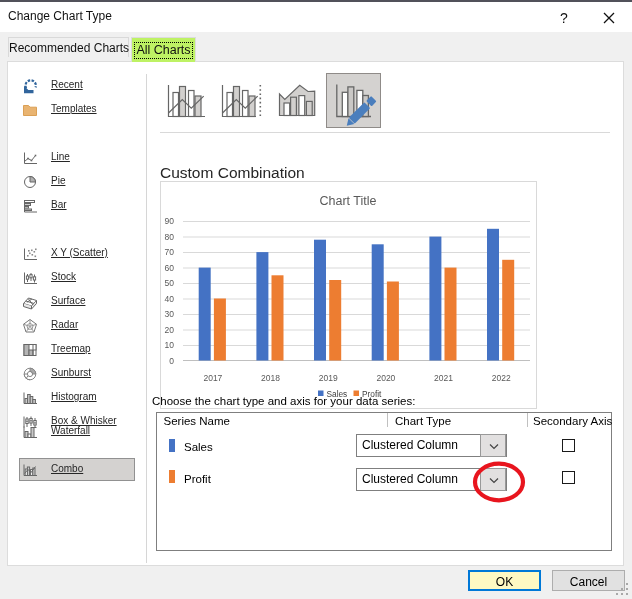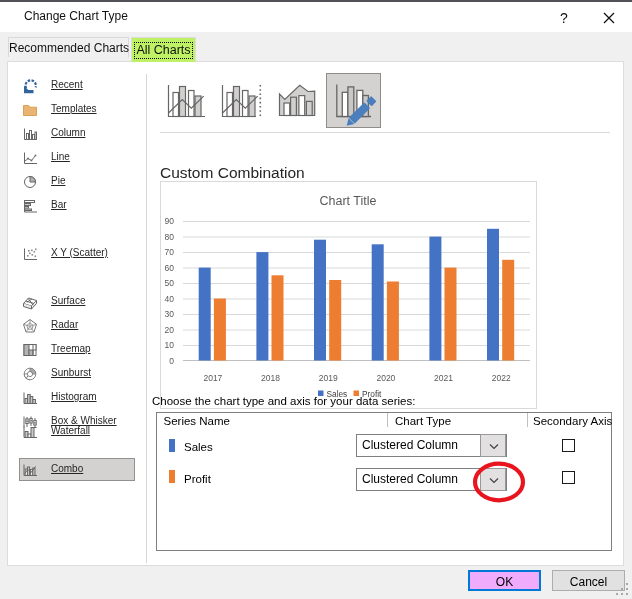--- a/index.html
+++ b/index.html
@@ -1,20 +1,20 @@
 <!DOCTYPE html>
 <html><head>
 <meta charset="utf-8">
 <style>
   html,body{margin:0;padding:0;}
   body{font-family:"Liberation Sans",sans-serif;}
   #dlg{position:relative;width:632px;height:599px;background:#f0f0f0;overflow:hidden;}
   #topborder{position:absolute;left:0;top:0;width:632px;height:2px;background:#51515a;}
   #titlebar{position:absolute;left:0;top:2px;width:632px;height:30px;background:#ffffff;}
-  #title{position:absolute;left:8px;top:7px;font-size:12px;color:#111;margin-left:16px;}
+  #title{position:absolute;left:8px;top:7px;font-size:12px;color:#111;}
   #helpbtn{position:absolute;left:549px;top:2px;width:30px;height:28px;text-align:center;font-size:14px;color:#111;line-height:28px;}
   #closebtn{position:absolute;left:593px;top:2px;width:32px;height:28px;text-align:center;line-height:28px;}
   .tab{position:absolute;font-size:11.5px;color:#111;}
   #tab1{left:8px;top:37px;width:119px;height:19px;line-height:20.5px;font-size:12px;white-space:nowrap;background:#f0f0f0;border:1px solid #d9d9d9;border-bottom:none;text-align:left;line-height:20px;}
   #tab2{left:131px;top:37px;width:63px;height:24px;background:#bef264;border:1px solid #dcdcdc;border-bottom:none;text-align:center;line-height:25px;font-size:12.5px;z-index:5;}
   #tab2focus{position:absolute;left:2px;top:4px;width:57px;height:15px;border:1px dotted #000;}
   #pane{position:absolute;left:7px;top:61px;width:615px;height:503px;background:#ffffff;border:1px solid #dcdcdc;}
   #vsep{position:absolute;left:146px;top:74px;width:1px;height:489px;background:#d6d6d6;}
   
   .sbitem{position:absolute;left:19px;width:116px;height:24px;}
@@ -31,21 +31,21 @@
   .th{position:absolute;top:1.5px;white-space:nowrap;}
   .vsep2{position:absolute;top:0px;width:1px;height:14px;background:#c0c0c0;}
   .swatch{position:absolute;width:6px;height:13px;}
   .rowlbl{position:absolute;font-size:11.5px;}
   .combo{position:absolute;left:199px;width:151px;height:23px;}
   .combo .field{position:absolute;left:0;top:0;width:149px;height:21px;background:#fff;border:1px solid #7f7f7f;}
   .combo .ftext{position:absolute;left:6px;top:4px;font-size:12px;white-space:nowrap;}
   .combo .btn{position:absolute;left:124px;top:0;width:26px;height:23px;background:#e2e0e0;border:1px solid #999;box-sizing:border-box;}
   .cbx{position:absolute;left:405px;width:11px;height:11px;background:#fff;border:1px solid #1a1a1a;}
   
-  #okbtn{position:absolute;left:468px;top:570px;width:73px;height:21px;background:#f0abfc;border:2px solid #0078d7;box-sizing:border-box;text-align:center;font-size:12px;line-height:21px;color:#000;}
+  #okbtn{position:absolute;left:468px;top:570px;width:73px;height:21px;background:#fef9c3;border:2px solid #0078d7;box-sizing:border-box;text-align:center;font-size:12px;line-height:21px;color:#000;}
   #cancelbtn{position:absolute;left:552px;top:570px;width:73px;height:21px;background:#e1e1e1;border:1px solid #adadad;box-sizing:border-box;text-align:center;font-size:12px;line-height:22px;color:#000;}
 </style>
 </head>
 <body>
 <div id="dlg">
   <div id="topborder"></div>
   <div id="titlebar">
     <span id="title">Change Chart Type</span>
     <span id="helpbtn">?</span>
     <svg id="closebtn" width="32" height="28" viewBox="0 0 32 28">
@@ -63,30 +63,20 @@
         <polygon points="2,15.2 2,7.8 6.3,12 11.5,12 11.5,15.2" fill="#31659c"></polygon>
       </svg>
       <span class="lbl">Recent</span>
     </div>
   <div class="sbitem" style="top:98px;">
       <svg width="16" height="16" viewBox="0 0 16 16">
         <path d="M1.5,13.5 L1.5,3.5 L6.5,3.5 L8,5.2 L14.5,5.2 L14.5,13.5 Z" fill="#e9b471" stroke="#dba055" stroke-width="1"></path>
       </svg>
       <span class="lbl">Templates</span>
     </div>
-  <div class="sbitem" style="top:122px;">
-      <svg width="16" height="16" viewBox="0 0 16 16" fill="none" stroke="#666">
-        <path d="M2.5,2.5 V13.5 H15"></path>
-        <rect x="4.5" y="7.5" width="2" height="6"></rect>
-        <rect x="7.5" y="4.5" width="2" height="9"></rect>
-        <rect x="10.5" y="8.5" width="2" height="5"></rect>
-        <rect x="13" y="6" width="1.5" height="7.5"></rect>
-      </svg>
-      <span class="lbl">Column</span>
-    </div>
   <div class="sbitem" style="top:146px;">
       <svg width="16" height="16" viewBox="0 0 16 16" fill="none" stroke="#666">
         <path d="M2.5,2.5 V13.5 H15"></path>
         <path d="M2.5,11.5 L6,8.5 L9.5,10.5 L13.5,5.5"></path>
         <rect x="5.2" y="7.7" width="1.6" height="1.6" fill="#666" stroke="none"></rect>
         <rect x="8.7" y="9.7" width="1.6" height="1.6" fill="#666" stroke="none"></rect>
         <rect x="12.7" y="4.7" width="1.6" height="1.6" fill="#666" stroke="none"></rect>
       </svg>
       <span class="lbl">Line</span>
     </div>
@@ -115,20 +105,32 @@
           <rect x="7" y="6.5" width="1.6" height="1.6"></rect>
           <rect x="9.5" y="8" width="1.6" height="1.6"></rect>
           <rect x="11.5" y="5" width="1.6" height="1.6"></rect>
           <rect x="6" y="4" width="1.6" height="1.6"></rect>
           <rect x="12.5" y="9.5" width="1.6" height="1.6"></rect>
           <rect x="9" y="3.5" width="1.6" height="1.6"></rect>
           <rect x="13" y="2.5" width="1.6" height="1.6"></rect>
         </g>
       </svg>
       <span class="lbl">X Y (Scatter)</span>
+    </div>
+  <div class="sbitem" style="top:266px;">
+      <svg width="16" height="16" viewBox="0 0 16 16" fill="none" stroke="#666">
+        <path d="M2.5,2.5 V13.5 H15"></path>
+        <path d="M5.5,4 V12"></path>
+        <rect x="4.4" y="6" width="2.2" height="3.2" fill="#fff"></rect>
+        <path d="M9,3 V11"></path>
+        <rect x="7.9" y="4.6" width="2.2" height="3.2" fill="#fff"></rect>
+        <path d="M12.5,4.5 V12.5"></path>
+        <rect x="11.4" y="6.8" width="2.2" height="3.2" fill="#fff"></rect>
+      </svg>
+      <span class="lbl">Stock</span>
     </div>
   <div class="sbitem" style="top:290px;">
       <svg width="16" height="16" viewBox="0 0 16 16" fill="none" stroke="#666">
         <path d="M1.5,9.5 L6.5,4 L14.5,6.5 L9.5,12 Z" fill="#fff"></path>
         <path d="M3.8,7 L11.8,9.4 M6.2,4.6 L11.2,11.2 M4.9,8.3 L9.9,5"></path>
         <path d="M1.5,9.5 L1.5,12.5 L9.5,15 L9.5,12 M14.5,6.5 L14.5,9.5 L9.5,15" fill="#e8e8e8"></path>
       </svg>
       <span class="lbl">Surface</span>
     </div>
   <div class="sbitem" style="top:314px;">

